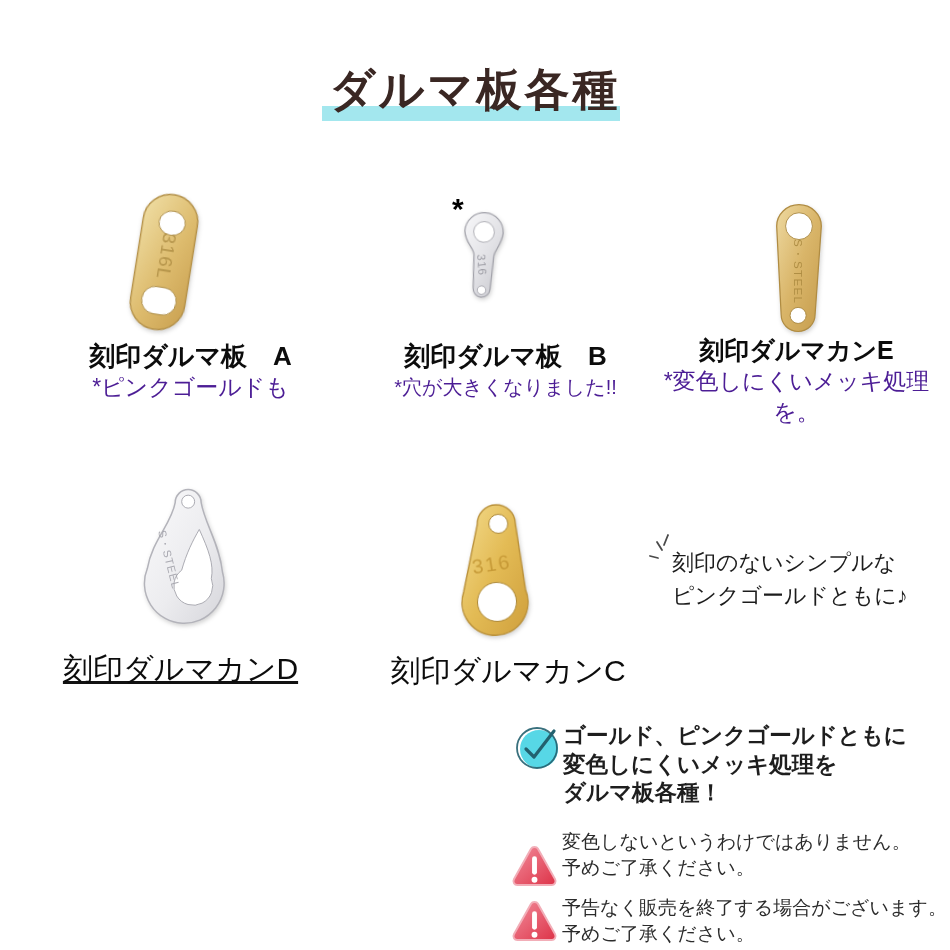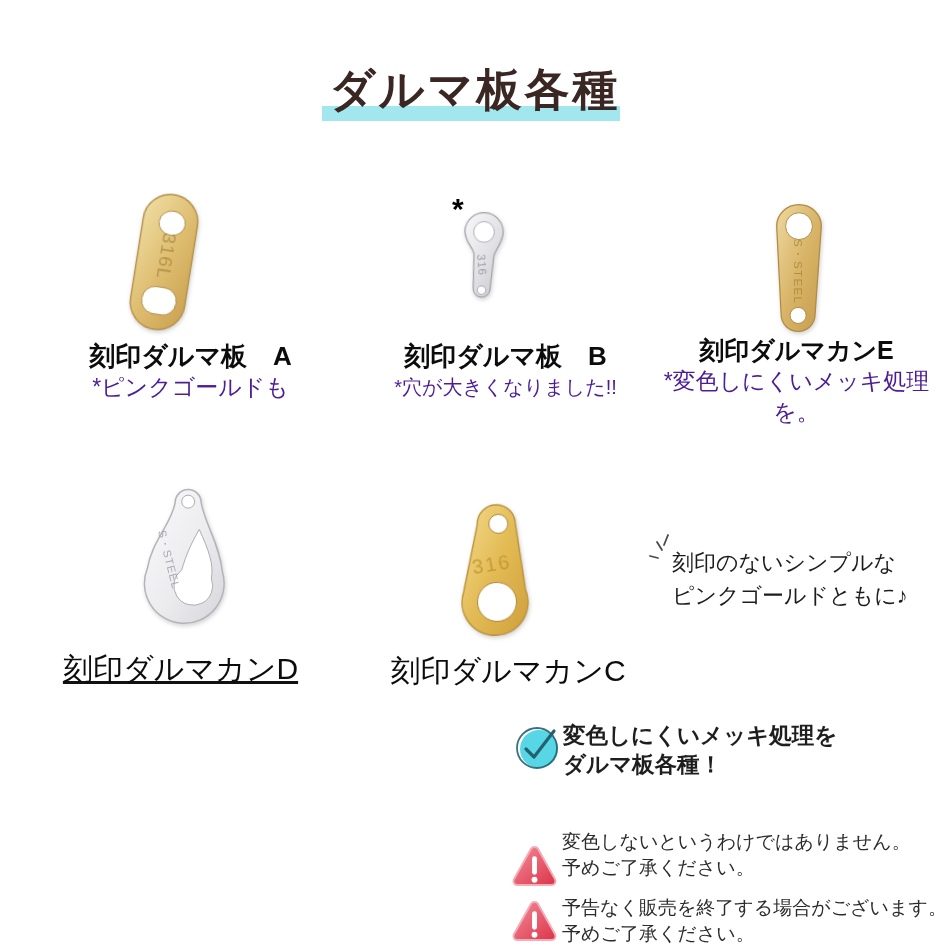--- a/index.html
+++ b/index.html
@@ -163,20 +163,21 @@
   <div>刻印のないシンプルな</div>
   <div>ピンクゴールドともに♪</div>
 </div>
 
 <svg class="abs" style="left:512px; top:720px;" width="54" height="54" viewBox="0 0 54 54">
   <circle cx="27" cy="29" r="19" fill="#57d7e6"></circle>
   <circle cx="25" cy="28" r="20" fill="none" stroke="#23616f" stroke-width="1.8" opacity="0.9"></circle>
   <path d="M 14,29 L 22,37 L 42,11" fill="none" stroke="#23616f" stroke-width="3.2" stroke-linecap="round" stroke-linejoin="round"></path>
 </svg>
 <div class="abs plating-text">
+  <div>ゴールド、ピンクゴールドともに</div>
   <div>変色しにくいメッキ処理を</div>
   <div>ダルマ板各種！</div>
 </div>
 
 <svg class="abs" style="left:511px; top:842px;" width="47" height="47" viewBox="0 0 48 46">
   <defs>
     <linearGradient id="warnG1" x1="0" y1="0" x2="1" y2="1">
       <stop offset="0" stop-color="#f28c9b"></stop>
       <stop offset="1" stop-color="#dd3348"></stop>
     </linearGradient>

